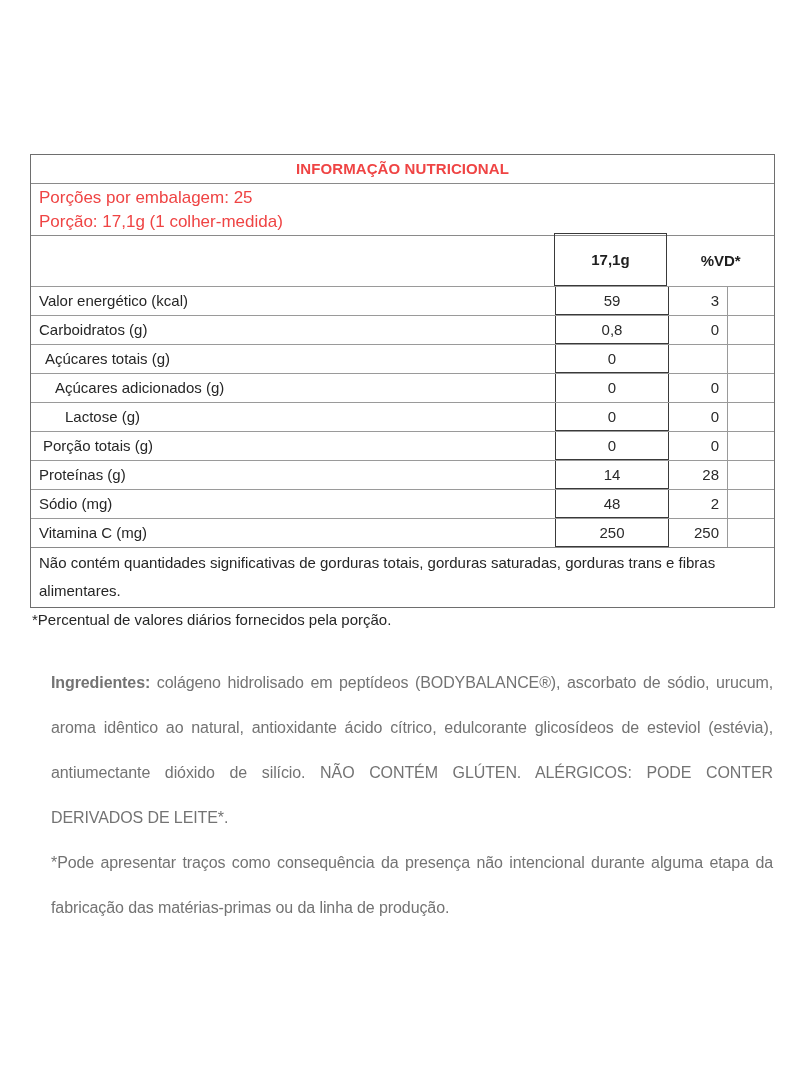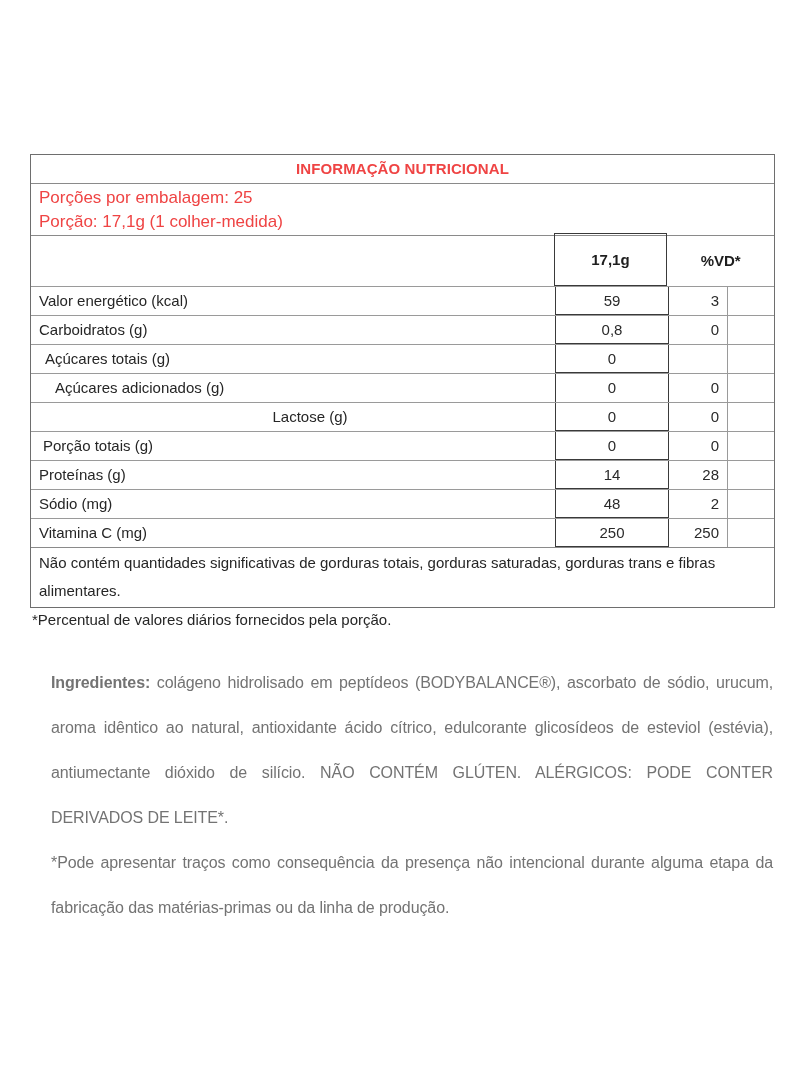--- a/index.html
+++ b/index.html
@@ -26,21 +26,21 @@
     .c-label { width: 524px; padding-left: 8px; font-size: 15px; line-height: 28px; color: #262626; box-sizing: border-box; }
     .c-qty { width: 114px; text-align: center; font-size: 15px; line-height: 28px; border-left: 1.5px solid #3a3a3a; border-right: 1.5px solid #3a3a3a; box-sizing: border-box; color: #2a2a2a; }
     .c-vd { width: 58px; text-align: right; padding-right: 8px; font-size: 15px; line-height: 28px; box-sizing: border-box; color: #2a2a2a; }
     .c-extra { flex: 1; border-left: 1px solid #9a9a9a; }
     .row.header .c-qty, .row.header .c-vd { font-weight: bold; line-height: 51px; color: #1e1e1e; }
     .row.header .c-vd { text-align: center; padding-right: 0; width: 107px; }
     .row.header .c-qty { border-top: 1.5px solid #3a3a3a; }
     .row.qty-bottom .c-qty { border-bottom: 1.5px solid #3a3a3a; }
     .indent1 { padding-left: 14px; }
     .indent2 { padding-left: 24px; }
-    .indent3 { padding-left: 34px; text-align: center; }
+    .indent3 { padding-left: 34px; }
     .indent-small { padding-left: 12px; }
     .footnote-block { padding: 1px 8px 2px 8px; font-size: 15px; line-height: 28px; color: #262626; }
     .pct-note { position: absolute; left: 32px; top: 607px; font-family: "Liberation Sans", sans-serif; font-size: 15px; line-height: 26px; color: #262626; }
     .ingredients {
       position: absolute; left: 34px; top: 660px; width: 722px;
       font-family: "Liberation Sans", sans-serif; font-size: 16px; line-height: 45px;
       color: #737373; text-align: justify; letter-spacing: -0.1px; margin-left: 17px;
     }
     .ingredients .lbl { font-weight: bold; }
     .ingredients p { margin: 0; }

